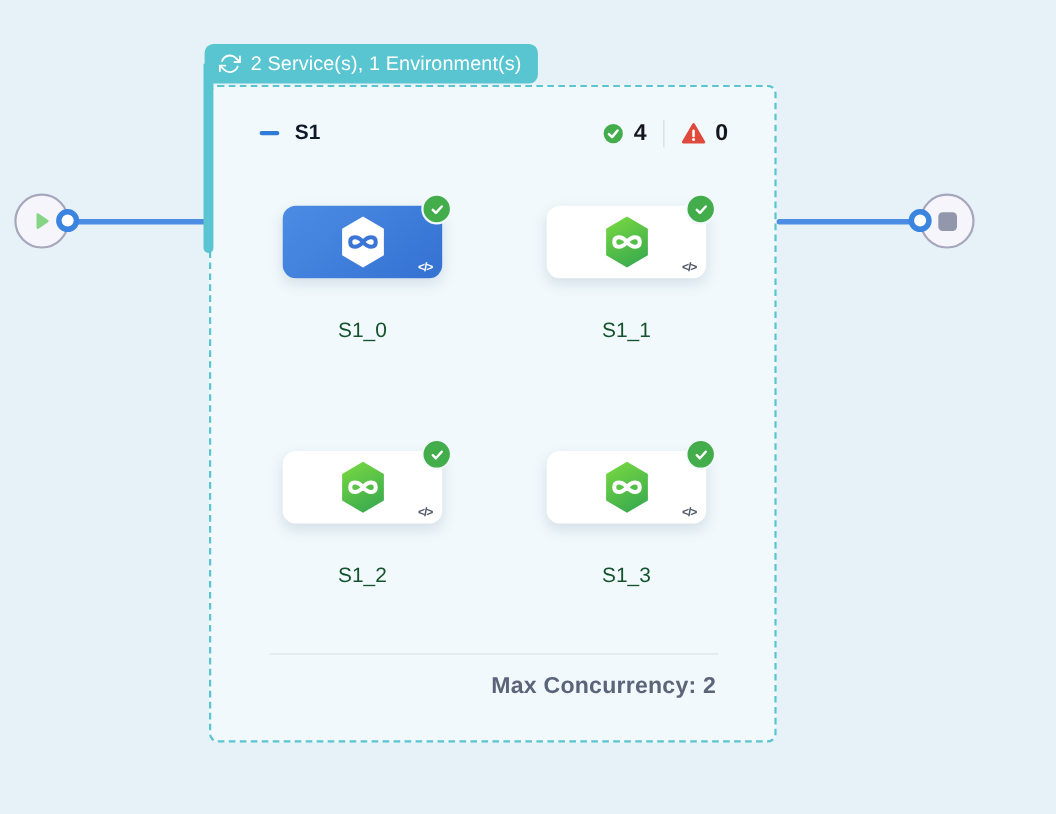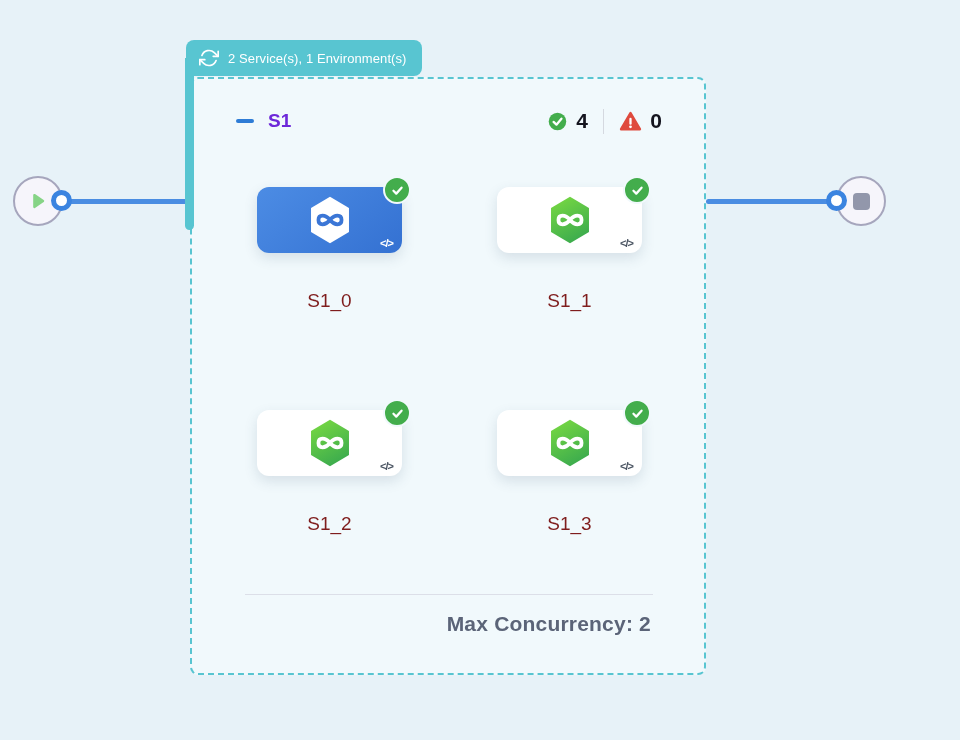--- a/index.html
+++ b/index.html
@@ -17,33 +17,33 @@
     background:#f1f9fc;
   }
   .accent-strip{
     position:absolute;left:185px;top:58px;width:9px;height:172px;
     background:#58c5d1;border-radius:0 0 5px 5px;z-index:3;
   }
   .group-badge{
     position:absolute;left:186px;top:40px;height:36px;z-index:4;
     display:flex;align-items:center;gap:9px;padding:0 15px 0 13px;
     background:#58c5d1;border-radius:8px 8px 8px 0;
-    color:#ffffff;font-size:13px;font-weight:500;letter-spacing:.1px;
+    color:#ffffff;font-size:18px;font-weight:500;letter-spacing:.1px;
     cursor:pointer;
   }
   .group-badge svg{display:block;}
 
   
   .stage-header{
     position:absolute;left:44px;right:42px;top:26px;height:32px;
     display:flex;align-items:center;justify-content:space-between;
   }
   .stage-title{display:flex;align-items:center;gap:14px;}
   .collapse-dash{width:18px;height:4px;border-radius:2px;background:#2e7cd6;cursor:pointer;}
-  .stage-name{font-size:19px;font-weight:600;color:#6d28d9;}
+  .stage-name{font-size:19px;font-weight:600;color:#0f172a;}
   .stage-counts{display:flex;align-items:center;gap:8px;font-size:21px;font-weight:600;color:#15151f;}
   .stage-counts .vdiv{width:1.5px;height:25px;background:#d5d9e0;margin:0 7px;}
   .stage-counts svg{display:block;}
 
   
   .cell{position:absolute;width:145px;text-align:center;}
   .cell.c0{left:65px;top:108px;}
   .cell.c1{left:305px;top:108px;}
   .cell.c2{left:65px;top:331px;}
   .cell.c3{left:305px;top:331px;}
@@ -58,21 +58,21 @@
     position:absolute;right:9px;bottom:4px;
     font-size:11px;font-weight:700;letter-spacing:-1px;color:#4b5563;
   }
   .service-card.selected .code-glyph{color:#ffffff;}
   .check-badge{
     position:absolute;top:-11px;right:-9px;width:24px;height:24px;border-radius:50%;
     background:#43ad4c;border:2px solid #f1f9fc;
     display:flex;align-items:center;justify-content:center;
   }
   .svc-label{
-    display:inline-block;margin-top:36px;font-size:19px;color:#7f1d1d;line-height:24px;
+    display:inline-block;margin-top:36px;font-size:19px;color:#14532d;line-height:24px;
   }
 
   
   .hdivider{position:absolute;left:53px;top:515px;width:408px;height:1px;background:#dcdfe8;}
   .footer-text{
     position:absolute;right:53px;top:533px;
     font-size:21px;font-weight:700;color:#5b6478;letter-spacing:.2px;
   }
 
   

